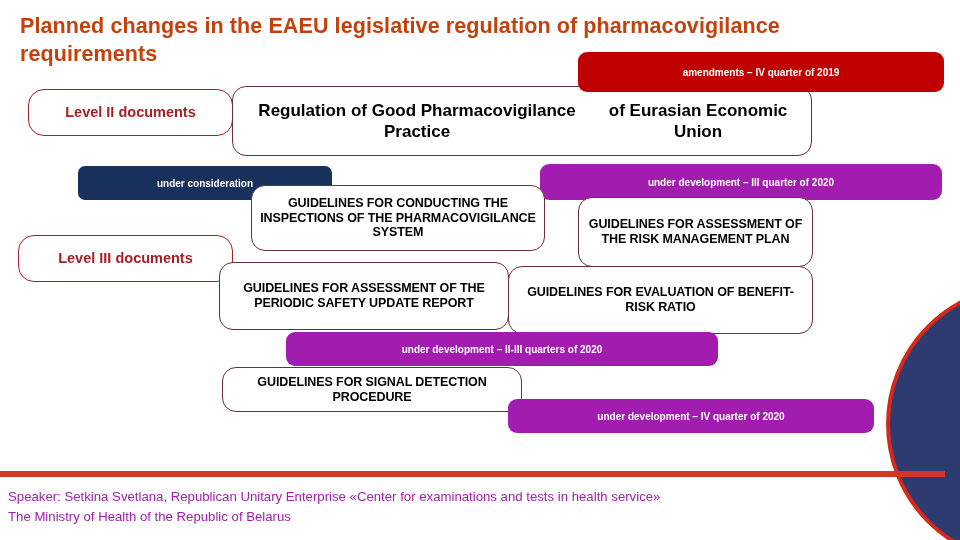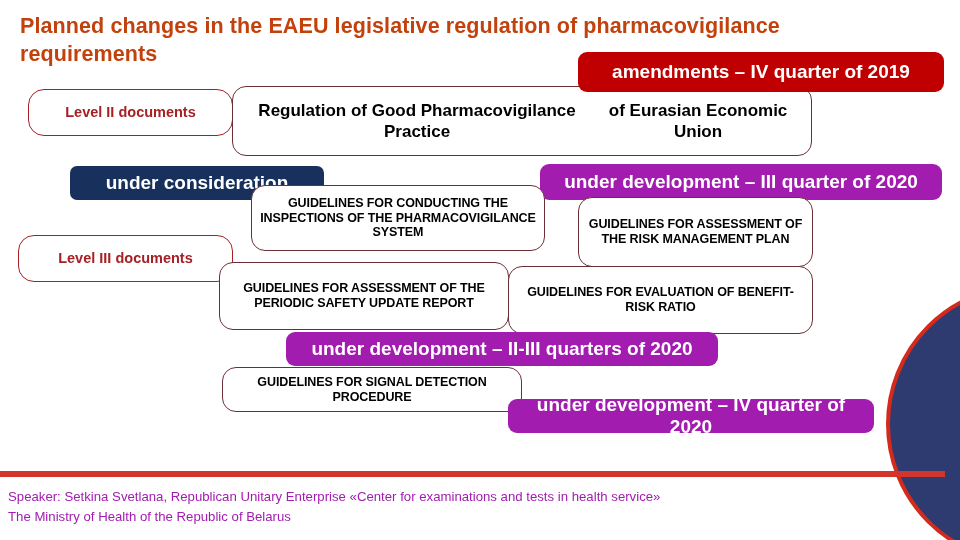--- a/index.html
+++ b/index.html
@@ -86,25 +86,25 @@
   .pill {
     position: absolute;
     box-sizing: border-box;
     border-radius: 9px;
     display: flex;
     align-items: center;
     justify-content: center;
     text-align: center;
     color: #ffffff;
     font-weight: bold;
-    font-size: 19px;
+    font-size: 10px;
     padding: 16px 10px;
   }
   .pill.red   { background: #C00000; }
-  .pill.navy  { background: #17315C; border-radius: 7px; }
+  .pill.navy  { background: #17315C; border-radius: 7px; margin-left: 8px; }
   .pill.green { background: #a21caf; }
 
   
   .footer-text {
     position: absolute;
     left: 8px;
     top: 487px;
     width: 860px;
     color: #a21caf;
     font-size: 13.2px;

